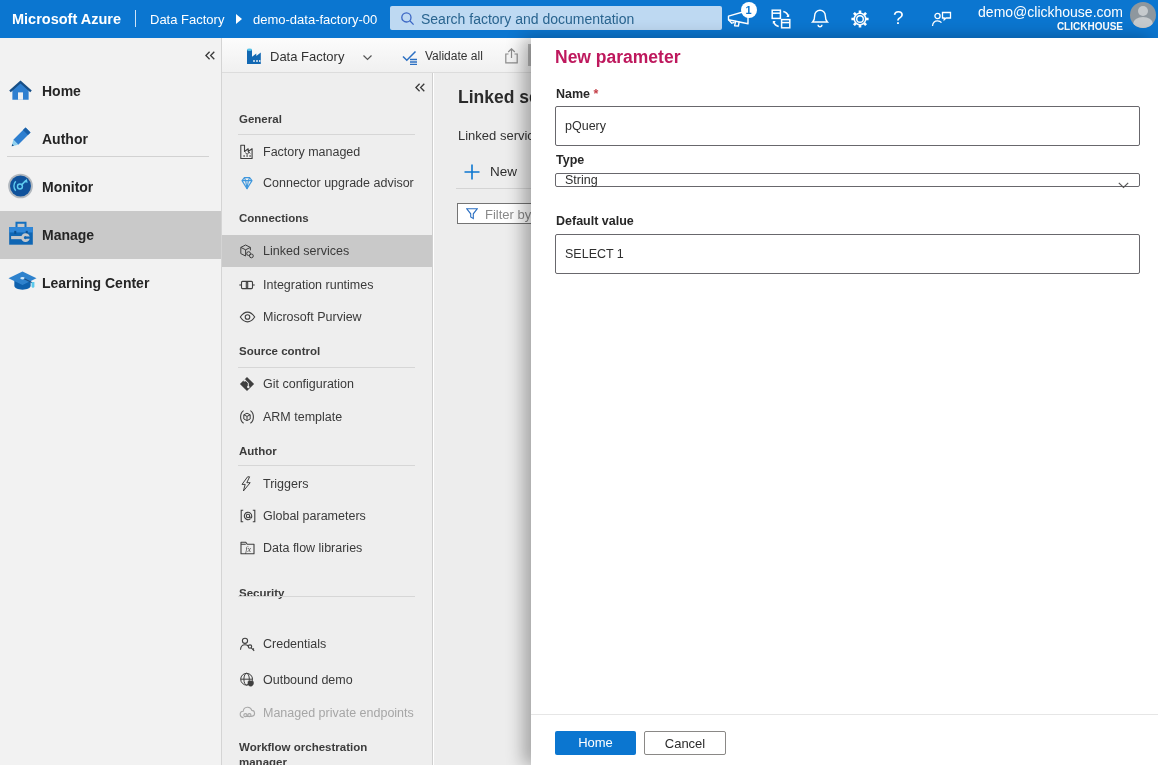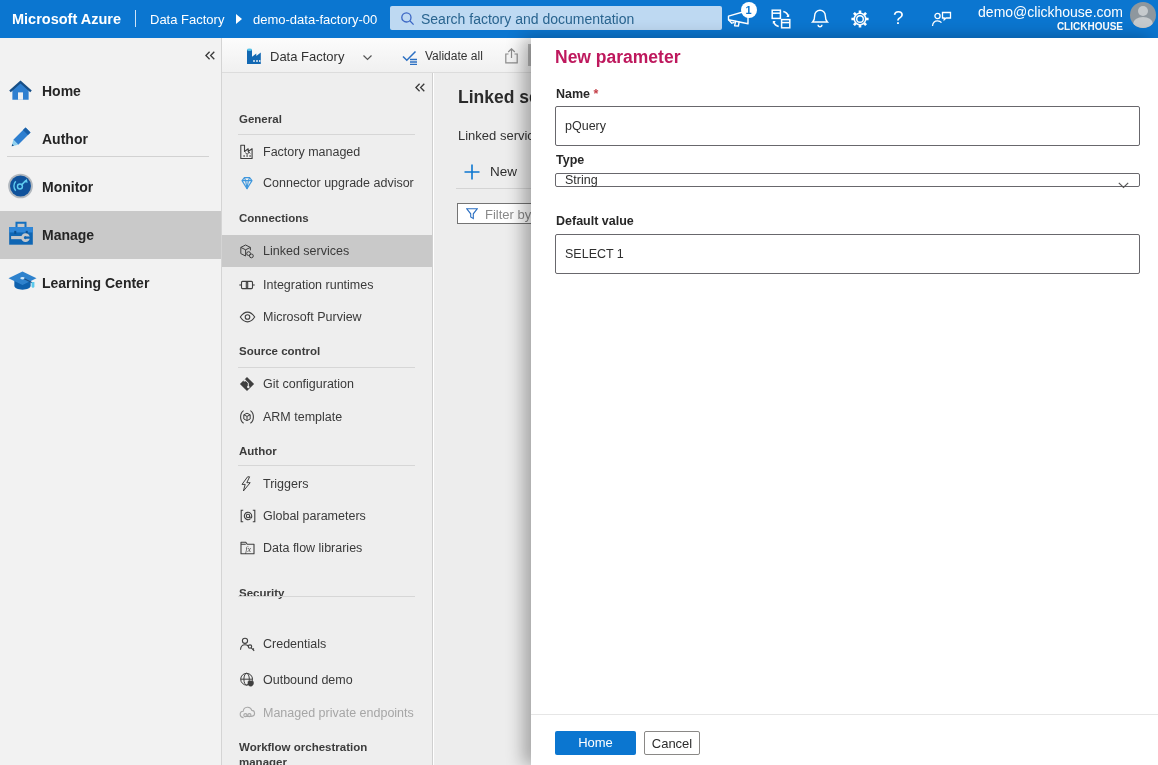--- a/index.html
+++ b/index.html
@@ -376,16 +376,16 @@
     <svg class="abs" style="right:10px; top:8px;" width="11" height="7" viewBox="0 0 11 7">
           <path d="M0.8 0.8 L5.5 5.5 L10.2 0.8" stroke="#555" stroke-width="1.2" fill="none"></path>
         </svg>
   </div>
   <div class="lbl" style="left:25px; top:176px;">Default value</div>
   <div class="ibox" style="top:196px;">
         <span>SELECT 1</span>
       </div>
   <div id="pfooter"></div>
   <div class="btn" style="left:24px; width:81px; background:#0b76d0; color:#fff;">Home</div>
-  <div class="btn" style="left:113px; width:56px; background:#fff; color:#2b2b2b; border:1px solid #8a8886;">Cancel</div>
+  <div class="btn" style="left:113px; width:82px; background:#fff; color:#2b2b2b; border:1px solid #8a8886;">Cancel</div>
 </div>
 
 </div>
 
 </body></html>

